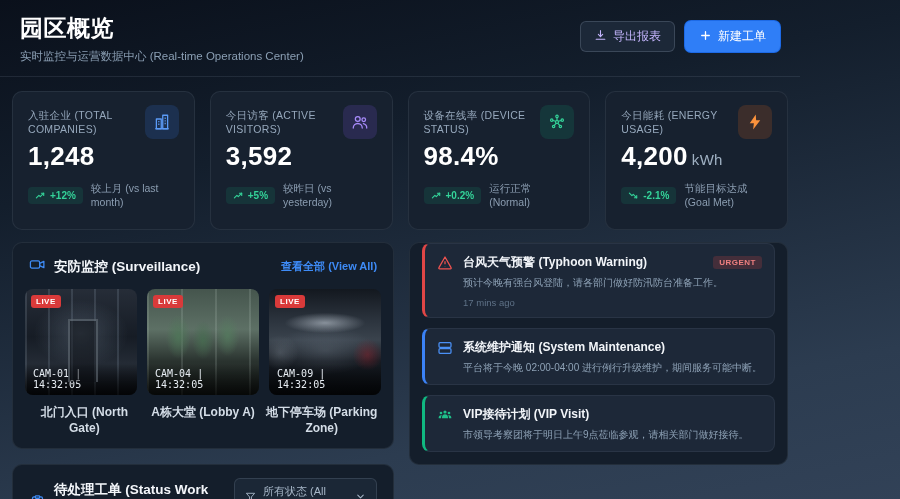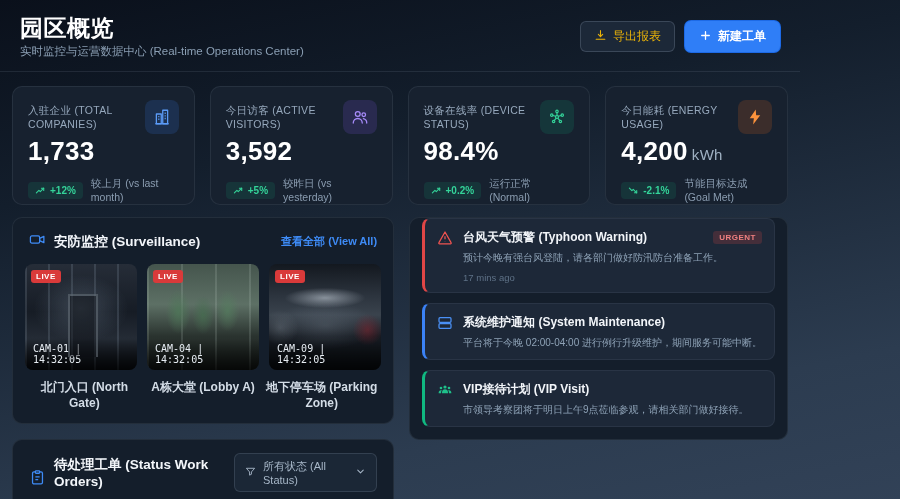--- a/index.html
+++ b/index.html
@@ -8,31 +8,31 @@
     font-family:"Liberation Sans","DejaVu Sans",sans-serif;
     background:linear-gradient(168deg,#0a101b 0%,#131e2c 30%,#2c3c50 78%,#41516480 100%),#22324a;
     color:#e9eef5;
   }
   .page { width:800px; height:499px; display:flex; flex-direction:column; }
 
   
   .hdr { display:flex; align-items:flex-start; justify-content:space-between;
          padding:13px 20px 12px 20px; border-bottom:1px solid rgba(148,163,184,.14); }
   .hdr h1 { font-size:23px; font-weight:bold; letter-spacing:.5px; color:#fff; }
-  .hdr .sub { font-size:11.5px; color:#8b9fb4; }
+  .hdr .sub { font-size:11.5px; color:#8b9fb4; margin-top:5px; }
   .hdr-actions { display:flex; gap:10px; margin-top:8px; }
   .btn { display:inline-flex; align-items:center; gap:6px; font-size:12px; border-radius:6px;
          padding:6px 13px; cursor:pointer; border:1px solid transparent; white-space:nowrap; }
-  .btn-ghost { background:#1c2838; border-color:rgba(148,163,184,.25); color:#eab308; }
-  .btn-primary { background:#2f7ef7; color:#fff; font-weight:bold; box-shadow:0 0 0 1px #1d6ae6; }
+  .btn-ghost { background:#1c2838; border-color:rgba(148,163,184,.25); color:#c4b5fd; }
+  .btn-primary { background:#2f7ef7; color:#fff; font-weight:normal; box-shadow:0 0 0 1px #1d6ae6; }
   .btn svg { width:13px; height:13px; }
 
   
   .stats { display:grid; grid-template-columns:repeat(4,1fr); gap:15px; padding:14px 12px 12px; }
-  .card { background:#17212f; border:1px solid rgba(148,163,184,.12); border-radius:10px; padding:13px 15px 1px; }
+  .card { background:#17212f; border:1px solid rgba(148,163,184,.12); border-radius:10px; padding:13px 15px 21px; }
   .card-top { display:flex; justify-content:space-between; align-items:flex-start; }
   .card-label { font-size:10.5px; color:#96a8bc; letter-spacing:.3px; padding-top:4px; }
   .icon-box { width:34px; height:34px; border-radius:8px; display:flex; align-items:center; justify-content:center; flex:0 0 34px; }
   .icon-box svg { width:18px; height:18px; }
   .ib-blue   { background:rgba(59,130,246,.16);  color:#5b9bf8; }
   .ib-purple { background:rgba(139,92,246,.16);  color:#a78bfa; }
   .ib-green  { background:rgba(16,185,129,.14);  color:#34d399; }
   .ib-orange { background:rgba(249,115,22,.16);  color:#fb923c; }
   .card-value { font-size:26px; font-weight:bold; color:#fff; margin:2px 0 10px; letter-spacing:.3px; }
   .card-value .suffix { font-size:15px; font-weight:normal; color:#9fb0c2; margin-left:4px; }
@@ -145,21 +145,21 @@
         <div class="card-label">入驻企业 (TOTAL COMPANIES)</div>
         <div class="icon-box ib-blue">
           <svg viewBox="0 0 24 24" fill="none" stroke="currentColor" stroke-width="1.7" stroke-linejoin="round">
               <path d="M3 21h18"></path>
               <rect x="4.5" y="8" width="6.5" height="13"></rect>
               <rect x="13" y="3" width="6.5" height="18"></rect>
               <path d="M7 11.5h1.5M7 15h1.5M15.5 7h1.5M15.5 10.5h1.5M15.5 14h1.5"></path>
             </svg>
         </div>
       </div>
-      <div class="card-value"><span>1,733</span></div>
+      <div class="card-value"><span>1,248</span></div>
       <div class="card-foot">
         <span class="pill">
           <svg viewBox="0 0 24 24" fill="none" stroke="currentColor" stroke-width="2.4" stroke-linecap="round" stroke-linejoin="round">
               <path d="M3 17l5.5-5.5 3 3L19 7"></path>
               <path d="M14 7h5v5"></path>
             </svg>
           <span>+12%</span>
         </span>
         <span class="card-note">较上月 (vs last month)</span>
       </div>

